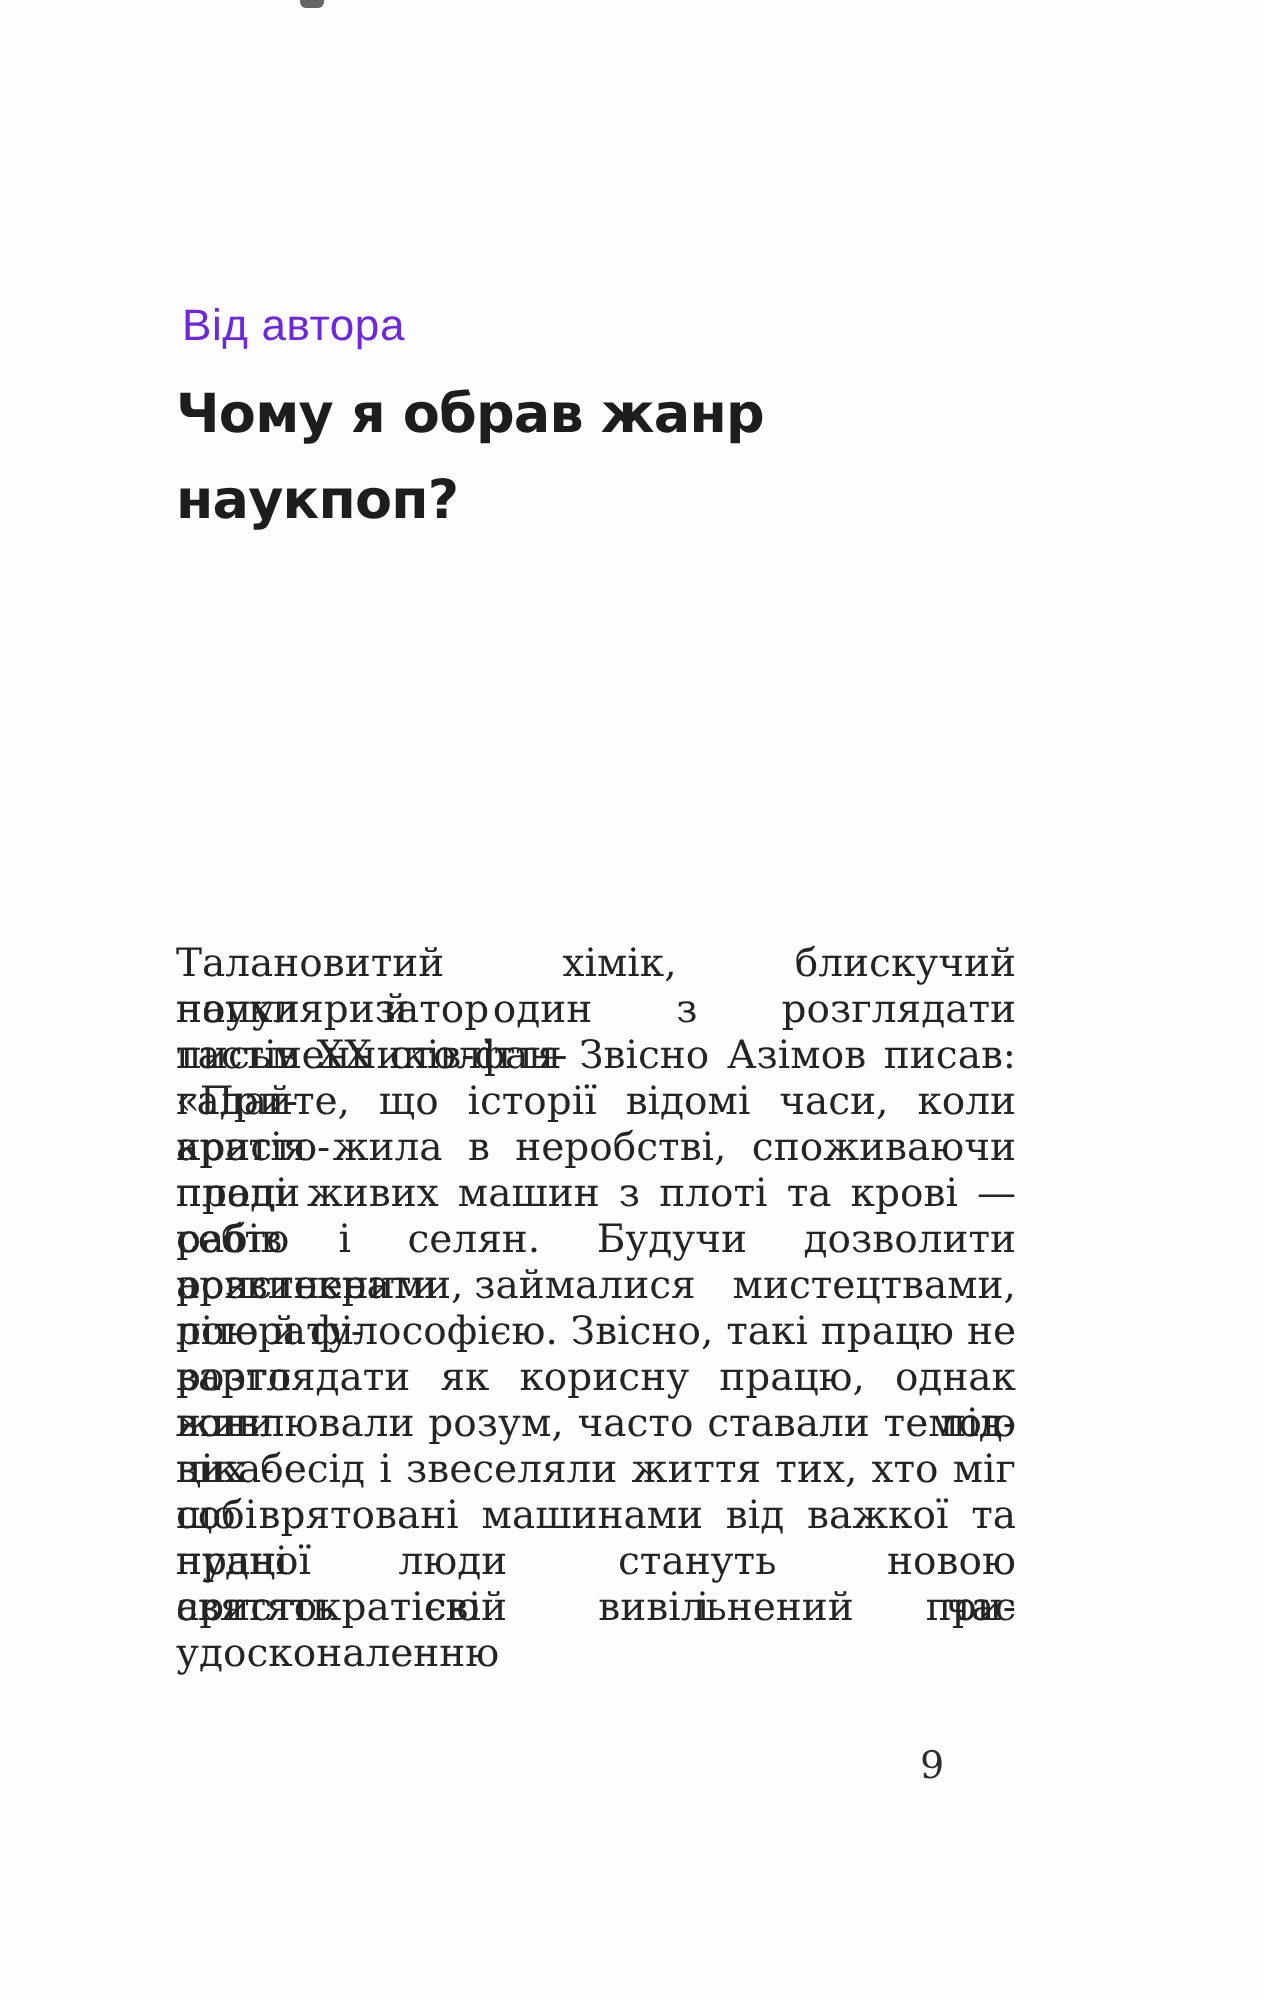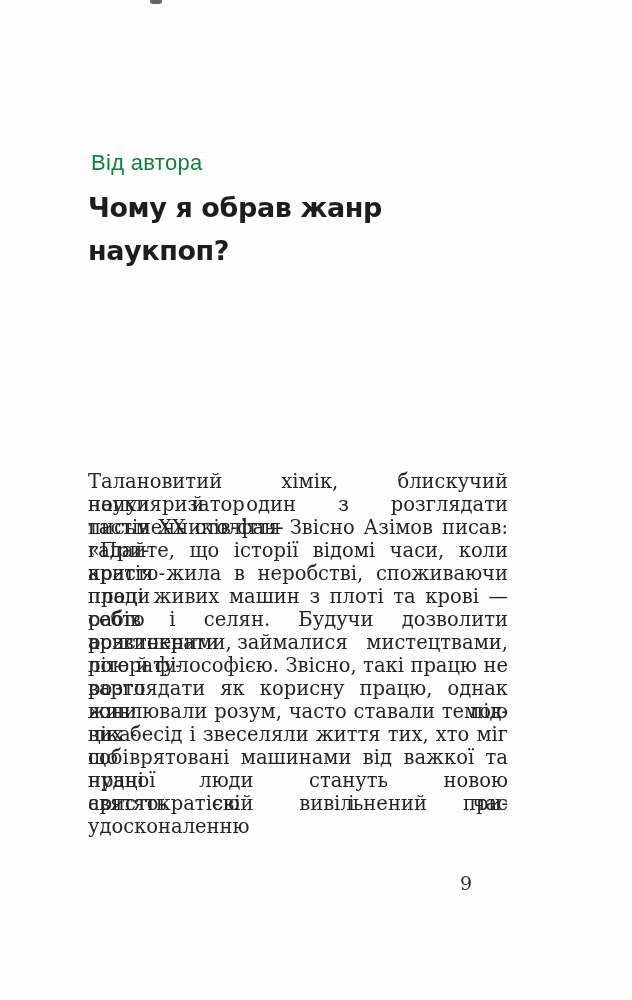--- a/index.html
+++ b/index.html
@@ -27,21 +27,21 @@
     border-radius: 0 0 3px 3px;
     opacity: 0.85;
   }
   .section-label {
     position: absolute;
     left: 91px;
     top: 150px;
     font-family: "Liberation Sans", sans-serif;
     font-size: 22px;
     font-weight: 400;
-    color: #15803d;
+    color: #6d28d9;
     letter-spacing: 0.3px;
   }
   .chapter-title {
     position: absolute;
     left: 88px;
     top: 186px;
     width: 340px;
     margin: 0;
     font-family: "DejaVu Sans", "Liberation Sans", sans-serif;
     font-weight: 800;

